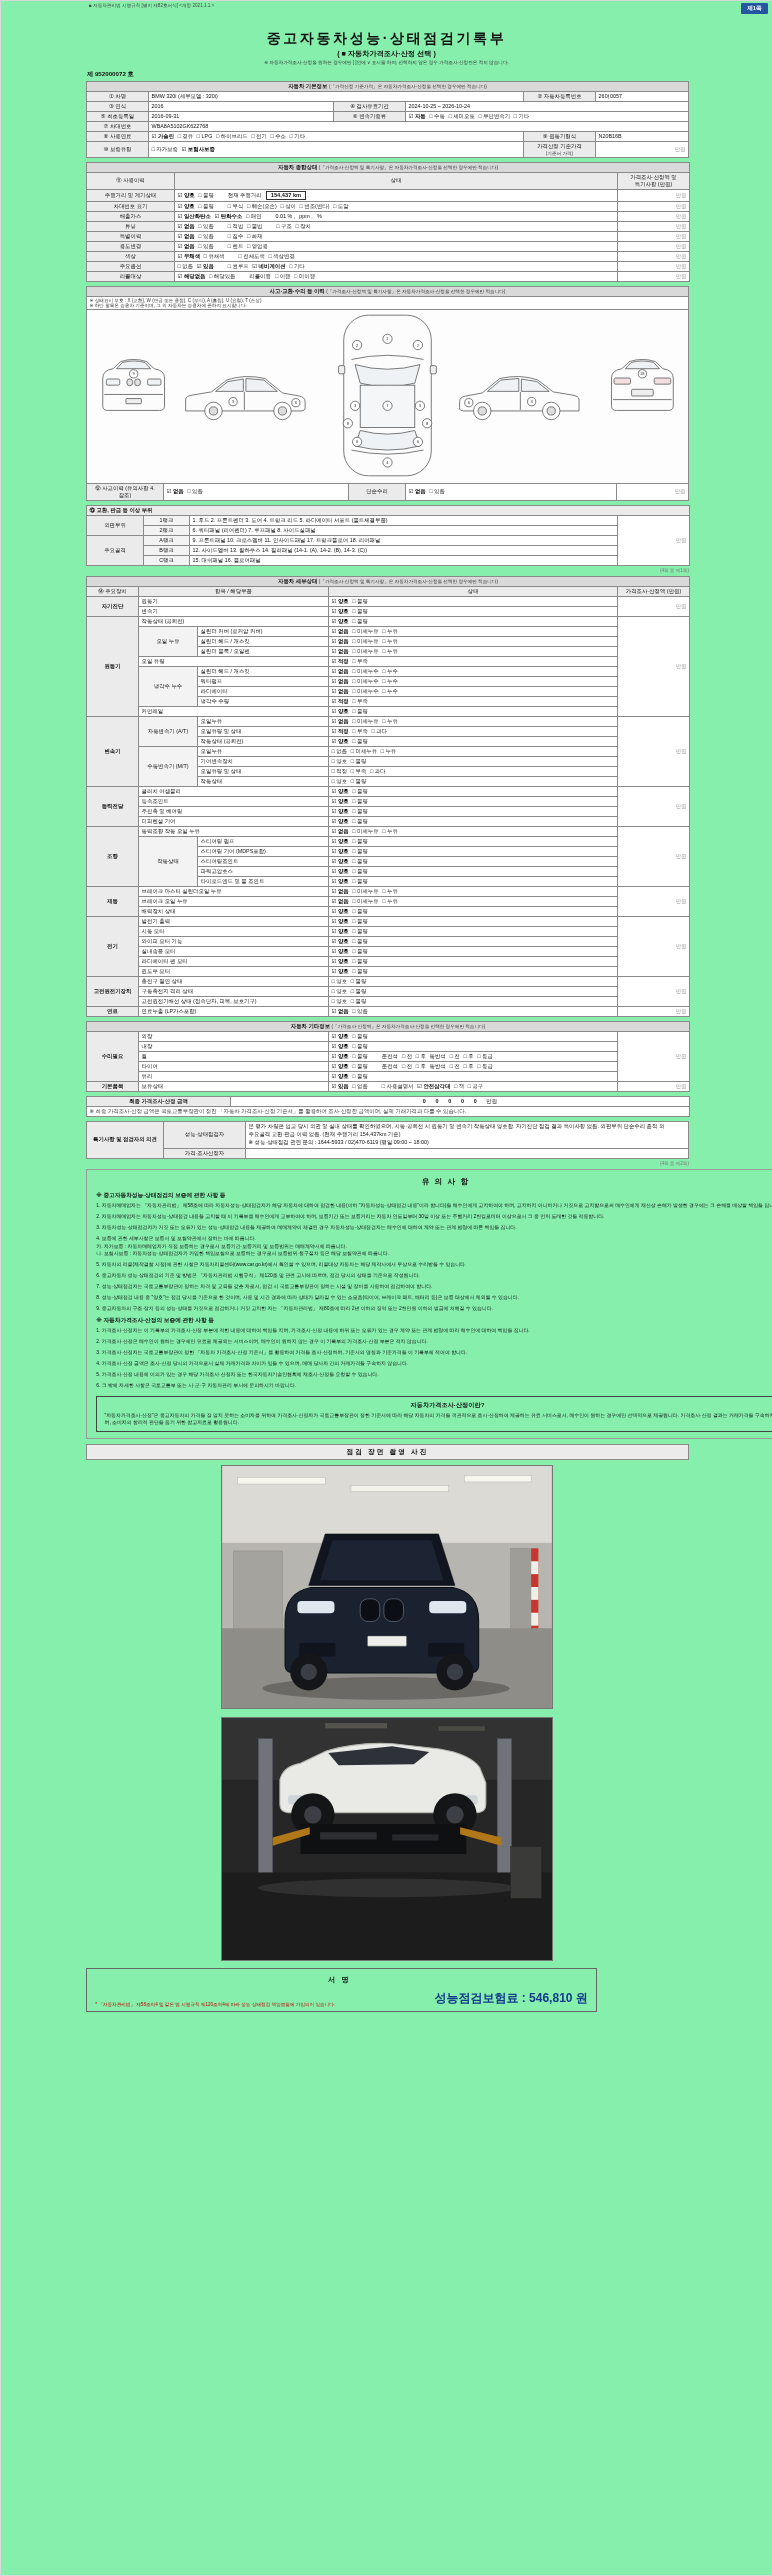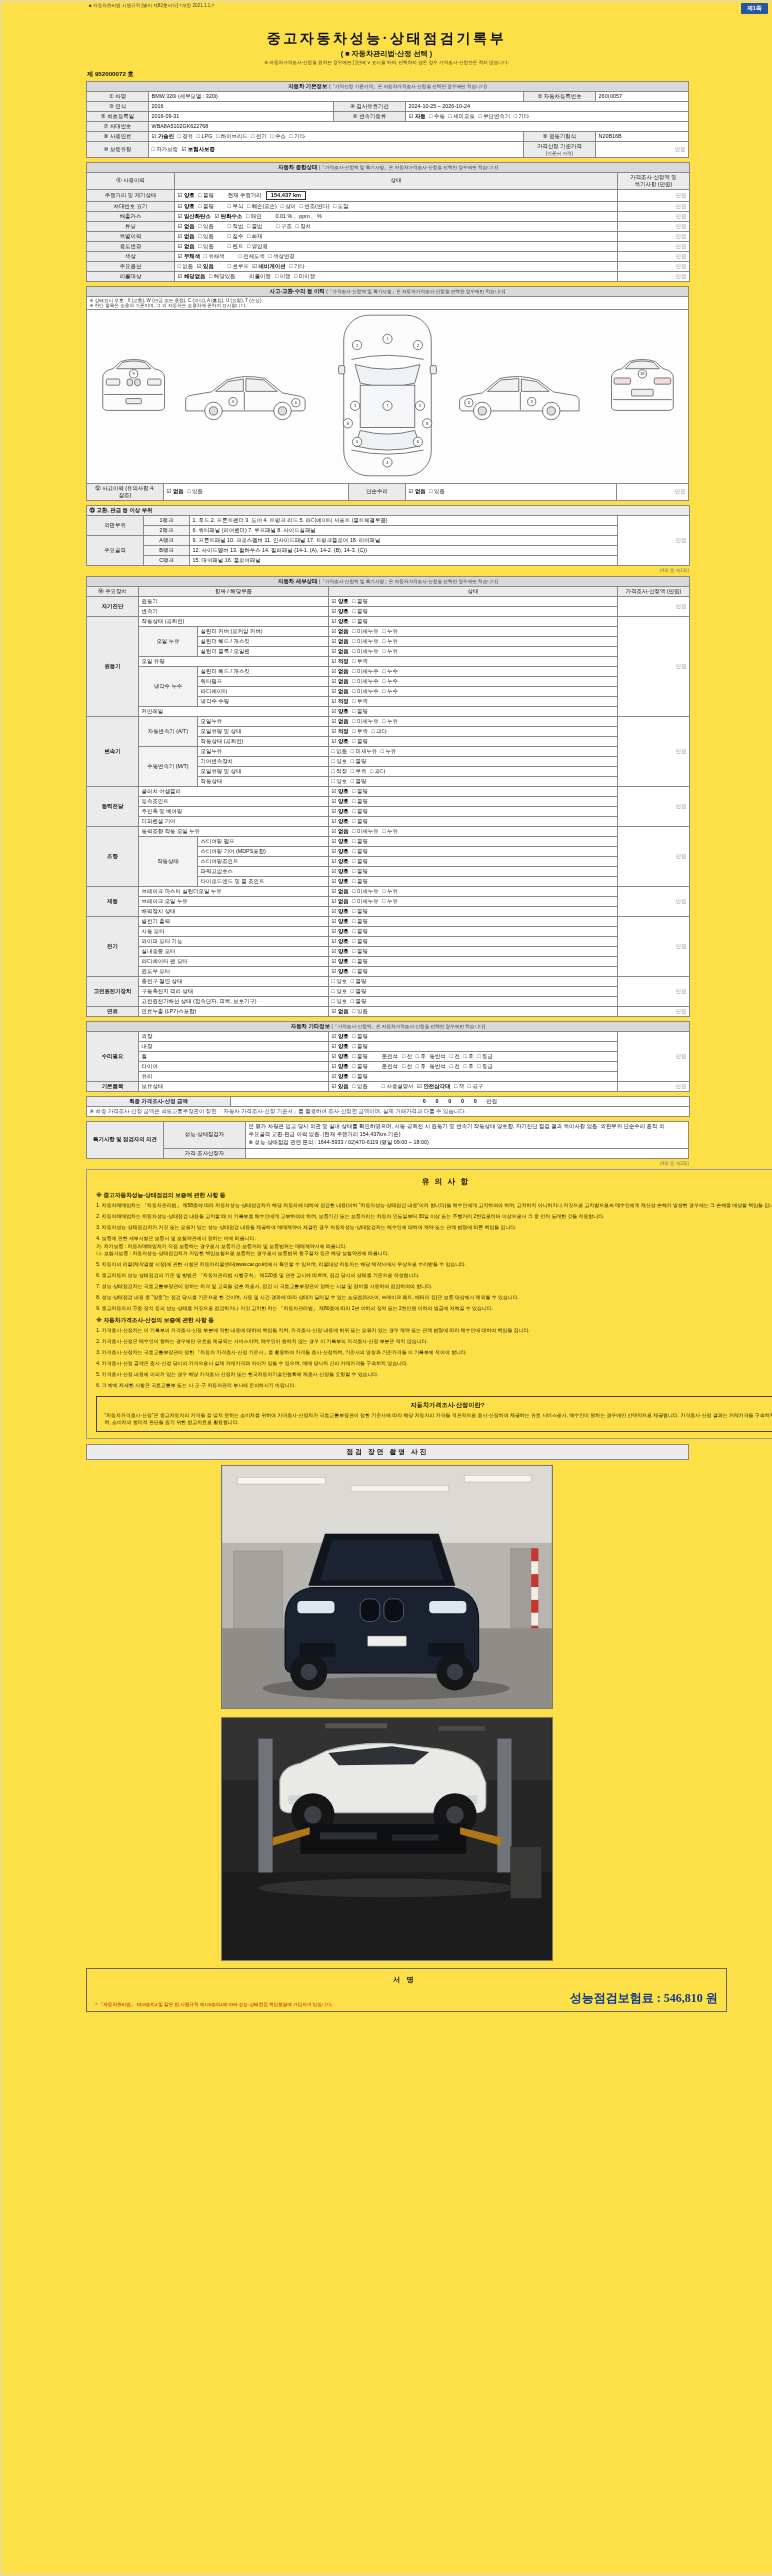--- a/index.html
+++ b/index.html
@@ -1,17 +1,17 @@
 <!DOCTYPE html>
 <html lang="ko" style="font-size:8.2px"><head>
 <meta charset="utf-8">
 <style>
   html,body{margin:0;padding:0;background:#ffffff;}
   body{font-family:"Liberation Sans","DejaVu Sans",sans-serif;color:#111;}
-  .sheet{position:relative;width:773px;height:2576px;margin:0 auto;background:#fde047;box-sizing:border-box;
+  .sheet{position:relative;width:773px;height:2576px;margin:0 auto;background:#86efac;box-sizing:border-box;
          padding:15.5px 85px 0 85px;overflow:hidden;border:0.5px solid #d8d8d8;}
   .formref{position:absolute;top:2.1px;left:88px;font-size:4.6px;color:#444;}
   .badge{position:absolute;top:2.1px;right:4.1px;background:#2456a4;color:#fff;font-size:5.7px;font-weight:bold;
          padding:1.5px 6.2px;border-radius:1px;}
   h1.title{margin:13.4px 0 1px 0;text-align:center;font-size:14px;letter-spacing:2.6px;}
   .subtitle{text-align:center;font-size:7.2px;font-weight:bold;margin:1px 0;}
   .titlenote{text-align:center;font-size:4.6px;color:#333;margin:0.5px 0 5.2px 0;}
   .docno{font-size:6.2px;font-weight:bold;margin:2.1px 0 1.5px 1px;}
   table.tbl{border-collapse:collapse;width:603px;table-layout:fixed;margin-bottom:4.1px;background:#fff;}
   table.tbl td,table.tbl th{border:0.5px solid #8a8a8a;padding:1px 2.6px;font-size:5.4px;vertical-align:middle;
@@ -37,37 +37,37 @@
   .noticewrap{width:723px;border:0.5px solid #999;box-sizing:border-box;padding:6.2px 9.3px;margin-bottom:5.2px;}
   .noticetitle{text-align:center;font-size:7.7px;font-weight:bold;letter-spacing:5.2px;margin:1px 0 5.2px 0;}
   .noticehead{font-size:5.7px;font-weight:bold;margin:5.2px 0 2.1px 0;}
   p.notice{font-size:4.9px;line-height:1.5;margin:0 0 3.6px 0;text-align:justify;white-space:pre-line;}
   .defbox{border:1px solid #444;padding:4.1px 7.2px;margin-top:6.2px;}
   .defbox .dt{text-align:center;font-weight:bold;font-size:6.2px;margin-bottom:2.1px;}
   .defbox .dd{font-size:4.9px;line-height:1.5;text-align:justify;}
   .photoshead{width:603px;border:0.5px solid #8a8a8a;background:#ebebeb;text-align:center;font-weight:bold;
         font-size:6.7px;padding:2.6px 0;box-sizing:border-box;margin:3.1px 0 5.2px 0;letter-spacing:2.1px;}
   .photo{display:block;margin:0 auto 7.2px auto;border:0.5px solid #777;background:#222;}
-  .signbox{width:641px;border:0.5px solid #666;box-sizing:border-box;padding:4.1px 8.2px;margin-top:2.1px;font-family:Liberation Serif, serif;}
+  .signbox{width:511px;border:0.5px solid #666;box-sizing:border-box;padding:4.1px 8.2px;margin-top:2.1px;}
   .signlabel{text-align:center;font-size:7.2px;font-weight:bold;letter-spacing:6.2px;margin:2.1px 0 5.2px 0;}
   .signrow{display:flex;justify-content:space-between;align-items:flex-end;}
   .rednote{color:#c00000;font-size:4.6px;}
   .fee{color:#123a8c;font-size:12px;font-weight:bold;}
   svg text{font-family:"Liberation Sans","DejaVu Sans",sans-serif;}
 </style>
 </head>
 <body>
 
 <div class="sheet">
 
   <div class="formref">■ 자동차관리법 시행규칙 [별지 제82호서식] &lt;개정 2021.1.1.&gt;</div>
   <div class="badge">제1쪽</div>
 
   <h1 class="title">중고자동차성능·상태점검기록부</h1>
-  <div class="subtitle">( ■ 자동차관리법·산정 선택 )</div>
+  <div class="subtitle">( ■ 자동차가격조사·산정 선택 )</div>
   <div class="titlenote">※ 자동차가격조사·산정을 원하는 경우에만 [ ]안에 ∨ 표시를 하며, 선택하지 않은 경우 가격조사·산정란은 적지 않습니다.</div>
   <div class="docno">제 952000072 호</div>
 
   <table class="tbl">
     <colgroup>
         <col style="width:62px">
         <col style="width:185px">
         <col style="width:72px">
         <col style="width:118px">
         <col style="width:72px">

